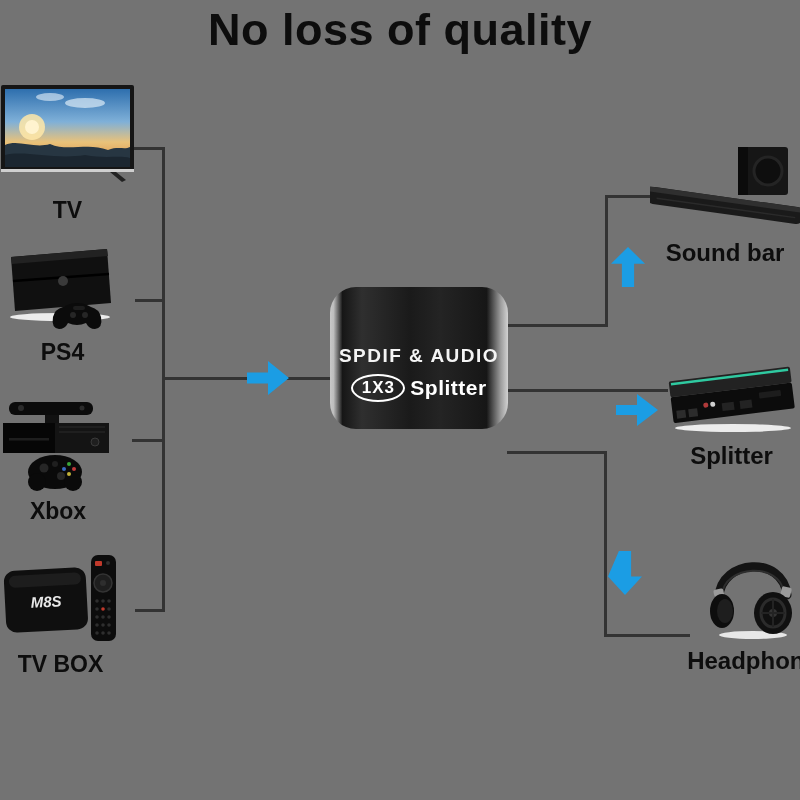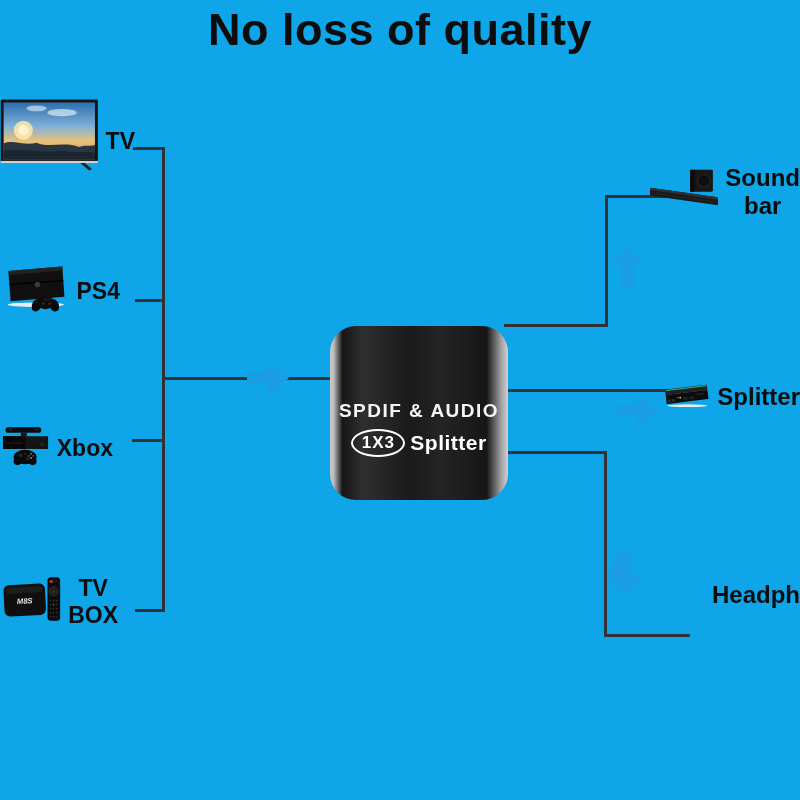--- a/index.html
+++ b/index.html
@@ -1,38 +1,38 @@
 <!DOCTYPE html>
 <html style="--arrow-blue: #1b9de4; --line-dark: #333333; --info-box-bg: #cfe9f7; --amplifier-accent: #2fc9a0;"><head>
 <meta charset="utf-8">
 <style>
   html,body{margin:0;padding:0;background:#fff;}
   .canvas{
-    position:relative;width:800px;height:800px;background:#0ea5e9;overflow:hidden;
+    position:relative;width:800px;height:800px;background:#737373;overflow:hidden;
     font-family:"Liberation Sans","DejaVu Sans",sans-serif;color:#111;
   }
   .abs{position:absolute;}
   .title{
     left:0;top:4px;width:800px;text-align:center;
     font-size:45px;font-weight:bold;color:#0d0d0d;letter-spacing:0.5px;
   }
   .line{position:absolute;background:var(--line-dark,#333);}
   .arrow{position:absolute;background:var(--arrow-blue,#1b9de4);}
   .arrow-right{clip-path:polygon(0 34%,50% 34%,50% 0,100% 50%,50% 100%,50% 66%,0 66%);}
   .arrow-up{clip-path:polygon(50% 0,100% 42%,68% 42%,68% 100%,32% 100%,32% 42%,0 42%);}
   .arrow-down{clip-path:polygon(32% 0,68% 0,68% 58%,100% 58%,50% 100%,0 58%);}
-  .device{position:absolute;display:flex;flex-direction:row;align-items:center;gap:7px;}
+  .device{position:absolute;display:flex;flex-direction:column;align-items:center;}
   .src-label{font-size:23px;font-weight:bold;text-align:center;margin-top:4px;color:#0d0d0d;}
   .out-label{font-size:24px;font-weight:bold;text-align:center;margin-top:6px;color:#0d0d0d;}
   .splitter{
-    position:absolute;left:330px;top:287px;width:178px;height:174px;
+    position:absolute;left:330px;top:287px;width:178px;height:142px;
     border-radius:26px;
     background:linear-gradient(90deg,#c8c8c8 0%,#bdbdbd 2%,#161616 7%,#2f2f2f 18%,#1a1a1a 45%,#242424 62%,#161616 88%,#9e9e9e 96%,#d2d2d2 100%);
     display:flex;flex-direction:column;align-items:center;justify-content:center;
-    padding-top:30px;box-sizing:border-box;margin-top:39px;
+    padding-top:30px;box-sizing:border-box;
   }
   .sp-line1{color:#f4f4f4;font-size:19px;font-weight:bold;letter-spacing:1.5px;}
   .sp-row2{display:flex;align-items:center;margin-top:7px;}
   .sp-badge{
     border:2.5px solid #fff;border-radius:50%;color:#fff;
     font-size:17px;font-weight:bold;width:50px;height:24px;
     display:flex;align-items:center;justify-content:center;letter-spacing:1px;
   }
   .sp-type{color:#fff;font-size:21px;font-weight:bold;margin-left:5px;letter-spacing:0.5px;}
   .info-box{

